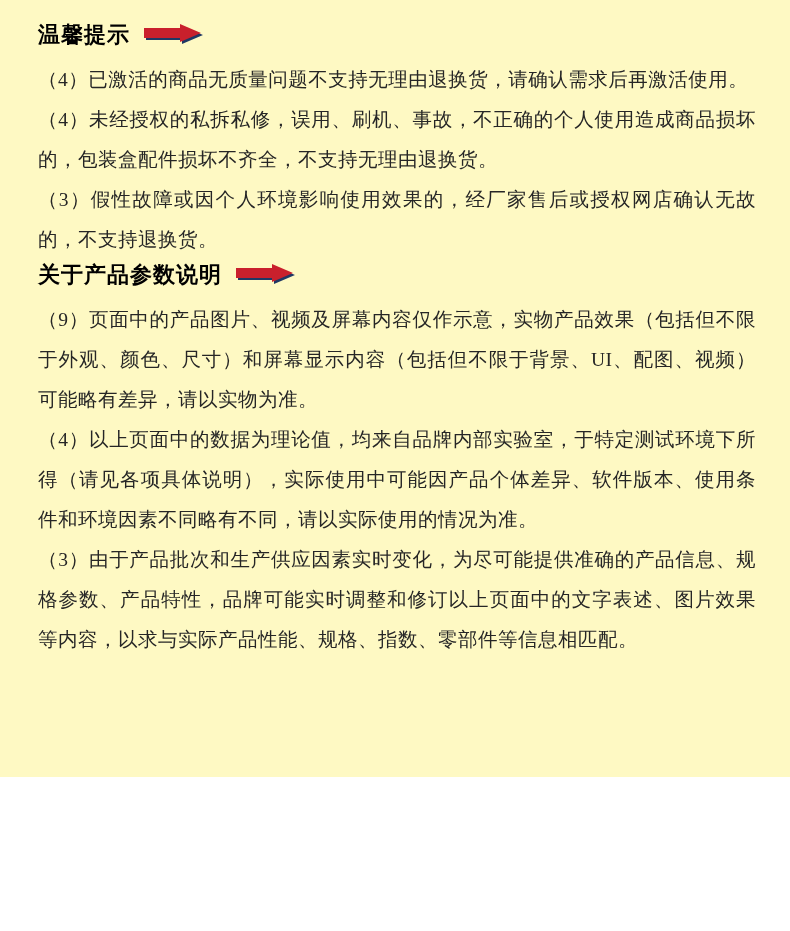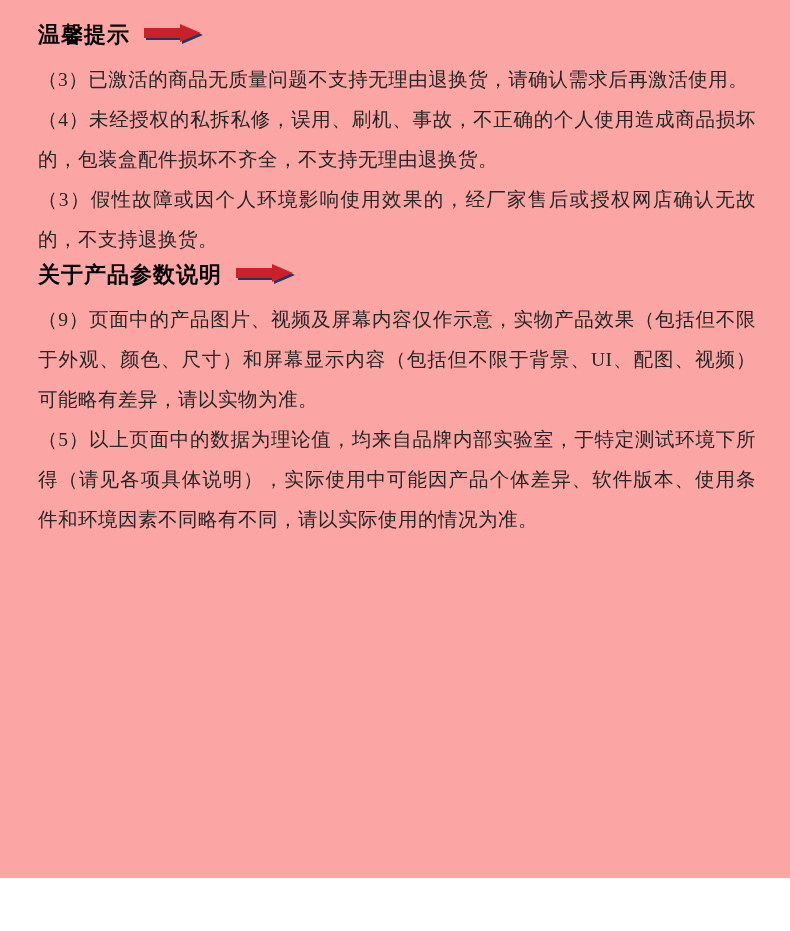--- a/index.html
+++ b/index.html
@@ -3,22 +3,22 @@
 <meta charset="utf-8">
 <style>
   html, body {
     margin: 0;
     padding: 0;
     background: #ffffff;
   }
   .page {
     position: relative;
     width: 790px;
-    height: 878px;
-    background: #fca5a5;
+    height: 777px;
+    background: #fef9c3;
     overflow: hidden;
     font-family: "Liberation Serif", "DejaVu Serif", serif;
   }
   .content {
     padding: 20px 34px 0 38px;
   }
   .section-heading {
     display: flex;
     align-items: center;
     gap: 14px;
@@ -62,34 +62,35 @@
 
     <div class="section section-1">
       <div class="section-heading">
         <h2>温馨提示</h2>
         <span class="arrow-icon">
           <svg width="58" height="20" viewBox="0 0 58 20" aria-hidden="true">
             <polygon points="0,5 36,5 36,1 57,10 36,19 36,15 0,15" fill="#c9202c"></polygon>
           </svg>
         </span>
       </div>
-      <p class="para">（3）已激活的商品无质量问题不支持无理由退换货，请确认需求后再激活使用。</p>
+      <p class="para">（4）已激活的商品无质量问题不支持无理由退换货，请确认需求后再激活使用。</p>
       <p class="para">（4）未经授权的私拆私修，误用、刷机、事故，不正确的个人使用造成商品损坏的，包装盒配件损坏不齐全，不支持无理由退换货。</p>
       <p class="para">（3）假性故障或因个人环境影响使用效果的，经厂家售后或授权网店确认无故的，不支持退换货。</p>
     </div>
 
     <div class="section section-2">
       <div class="section-heading">
         <h2>关于产品参数说明</h2>
         <span class="arrow-icon">
           <svg width="58" height="20" viewBox="0 0 58 20" aria-hidden="true">
             <polygon points="0,5 36,5 36,1 57,10 36,19 36,15 0,15" fill="#c9202c"></polygon>
           </svg>
         </span>
       </div>
       <p class="para">（9）页面中的产品图片、视频及屏幕内容仅作示意，实物产品效果（包括但不限于外观、颜色、尺寸）和屏幕显示内容（包括但不限于背景、UI、配图、视频）可能略有差异，请以实物为准。</p>
-      <p class="para">（5）以上页面中的数据为理论值，均来自品牌内部实验室，于特定测试环境下所得（请见各项具体说明），实际使用中可能因产品个体差异、软件版本、使用条件和环境因素不同略有不同，请以实际使用的情况为准。</p>
+      <p class="para">（4）以上页面中的数据为理论值，均来自品牌内部实验室，于特定测试环境下所得（请见各项具体说明），实际使用中可能因产品个体差异、软件版本、使用条件和环境因素不同略有不同，请以实际使用的情况为准。</p>
+      <p class="para">（3）由于产品批次和生产供应因素实时变化，为尽可能提供准确的产品信息、规格参数、产品特性，品牌可能实时调整和修订以上页面中的文字表述、图片效果等内容，以求与实际产品性能、规格、指数、零部件等信息相匹配。</p>
     </div>
 
   </div>
 
   <div class="footer-bar"></div>
 </div>
 
 </body></html>

